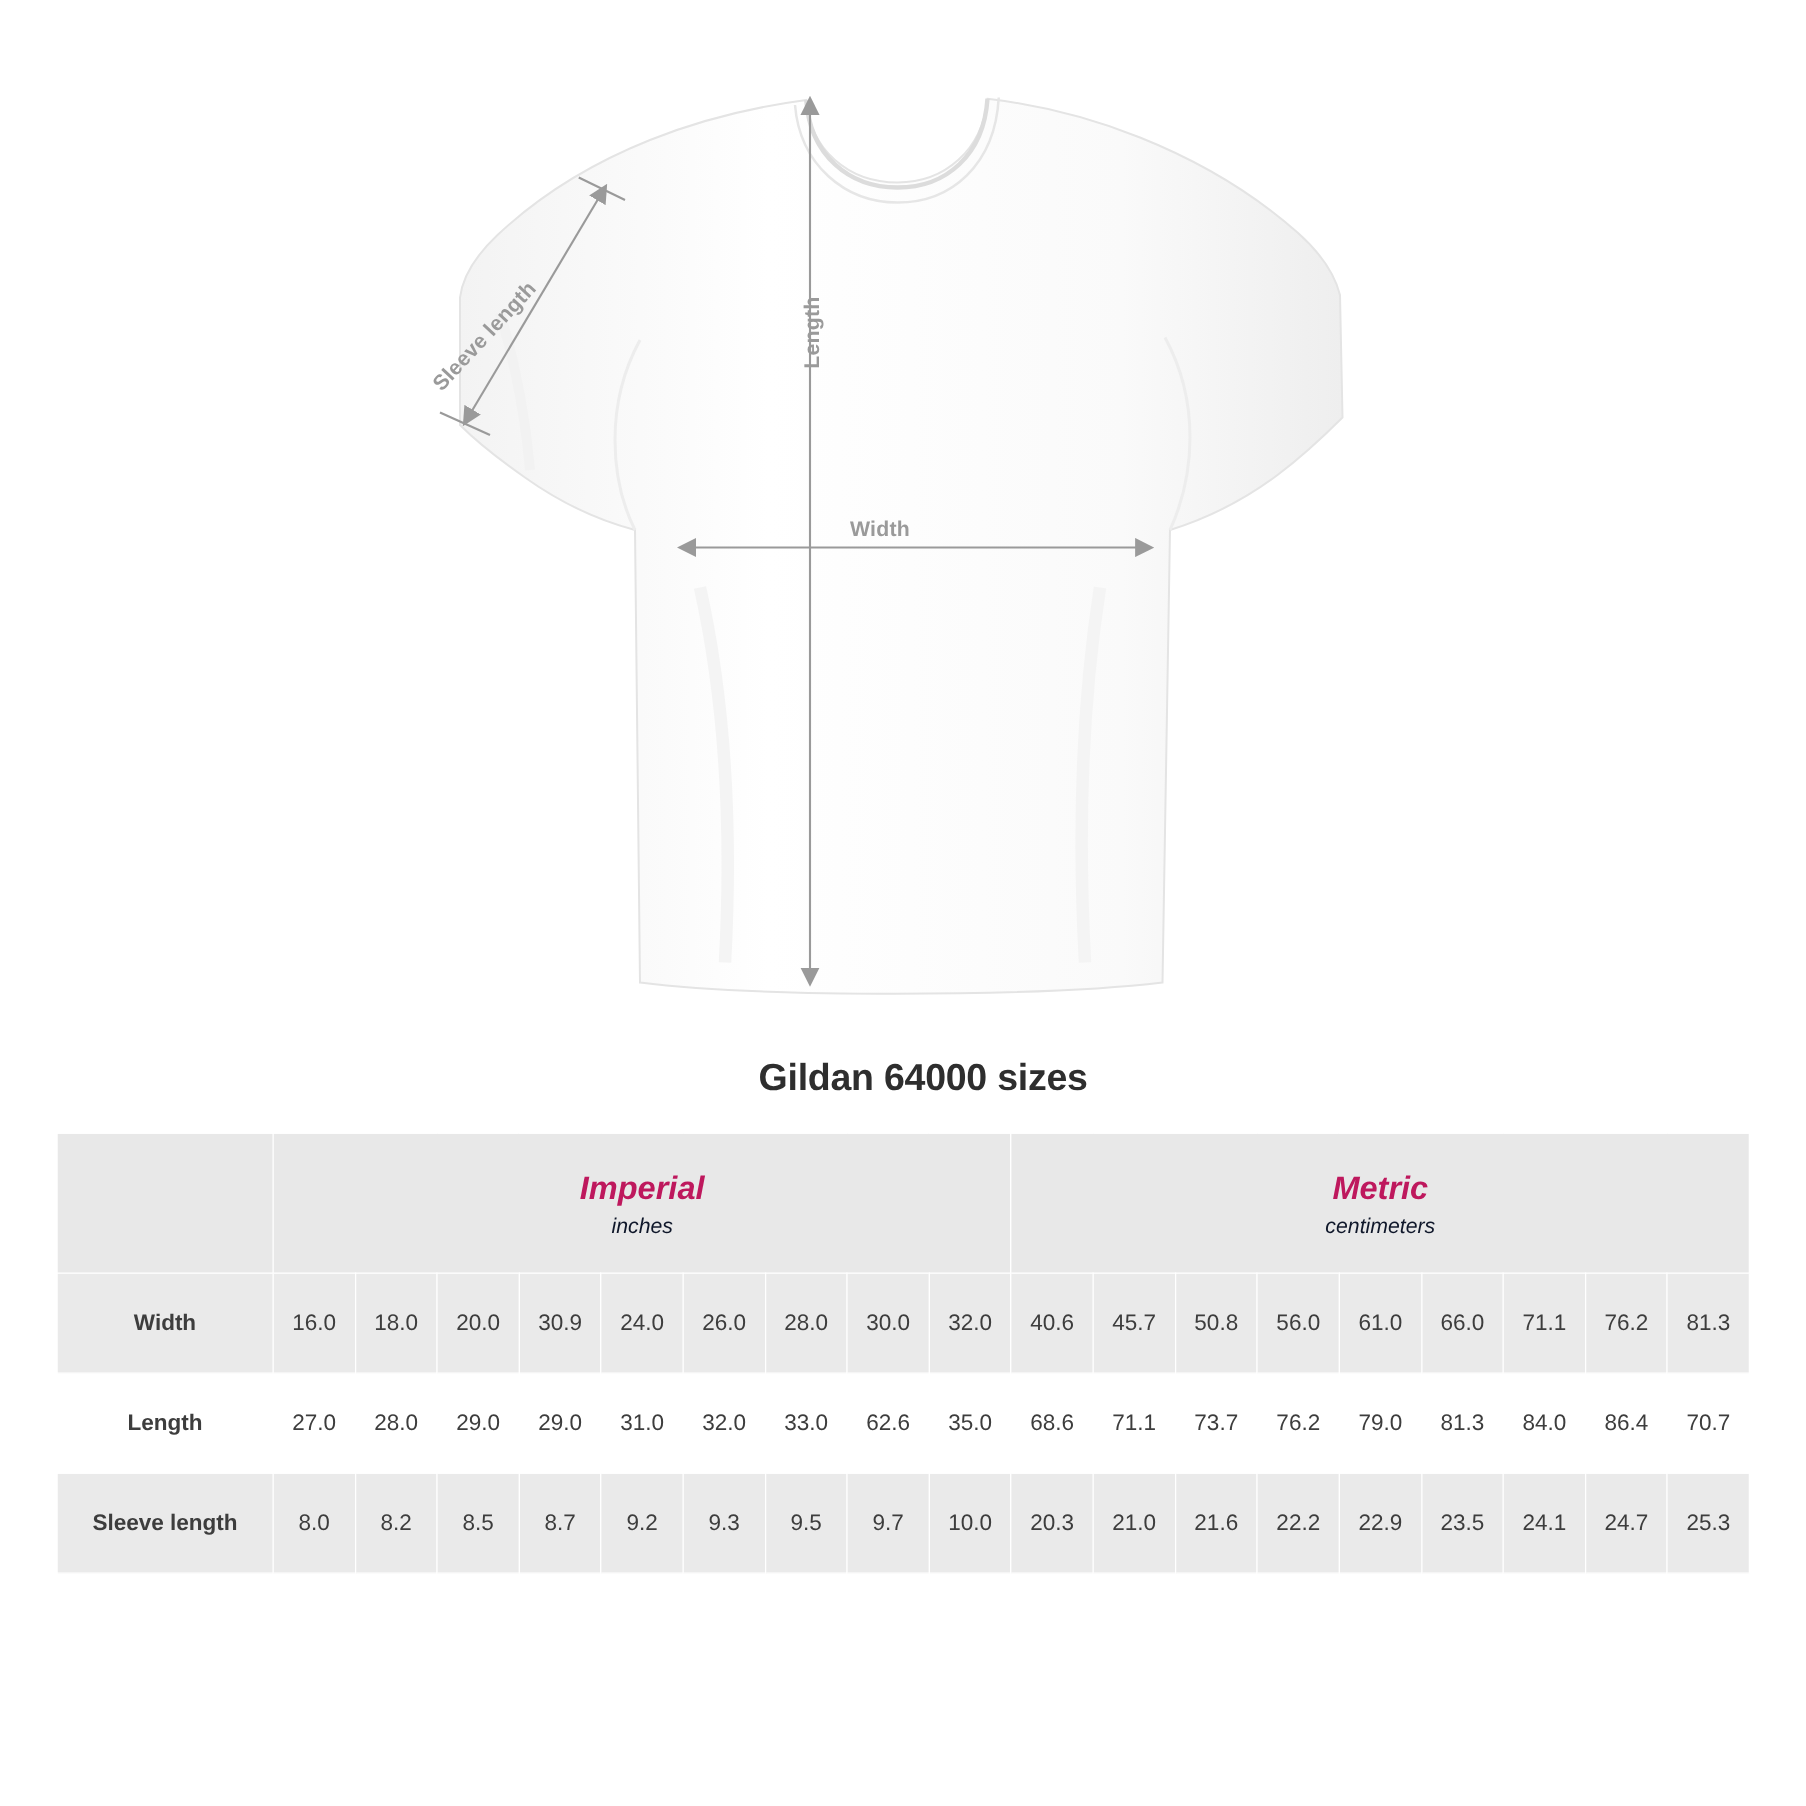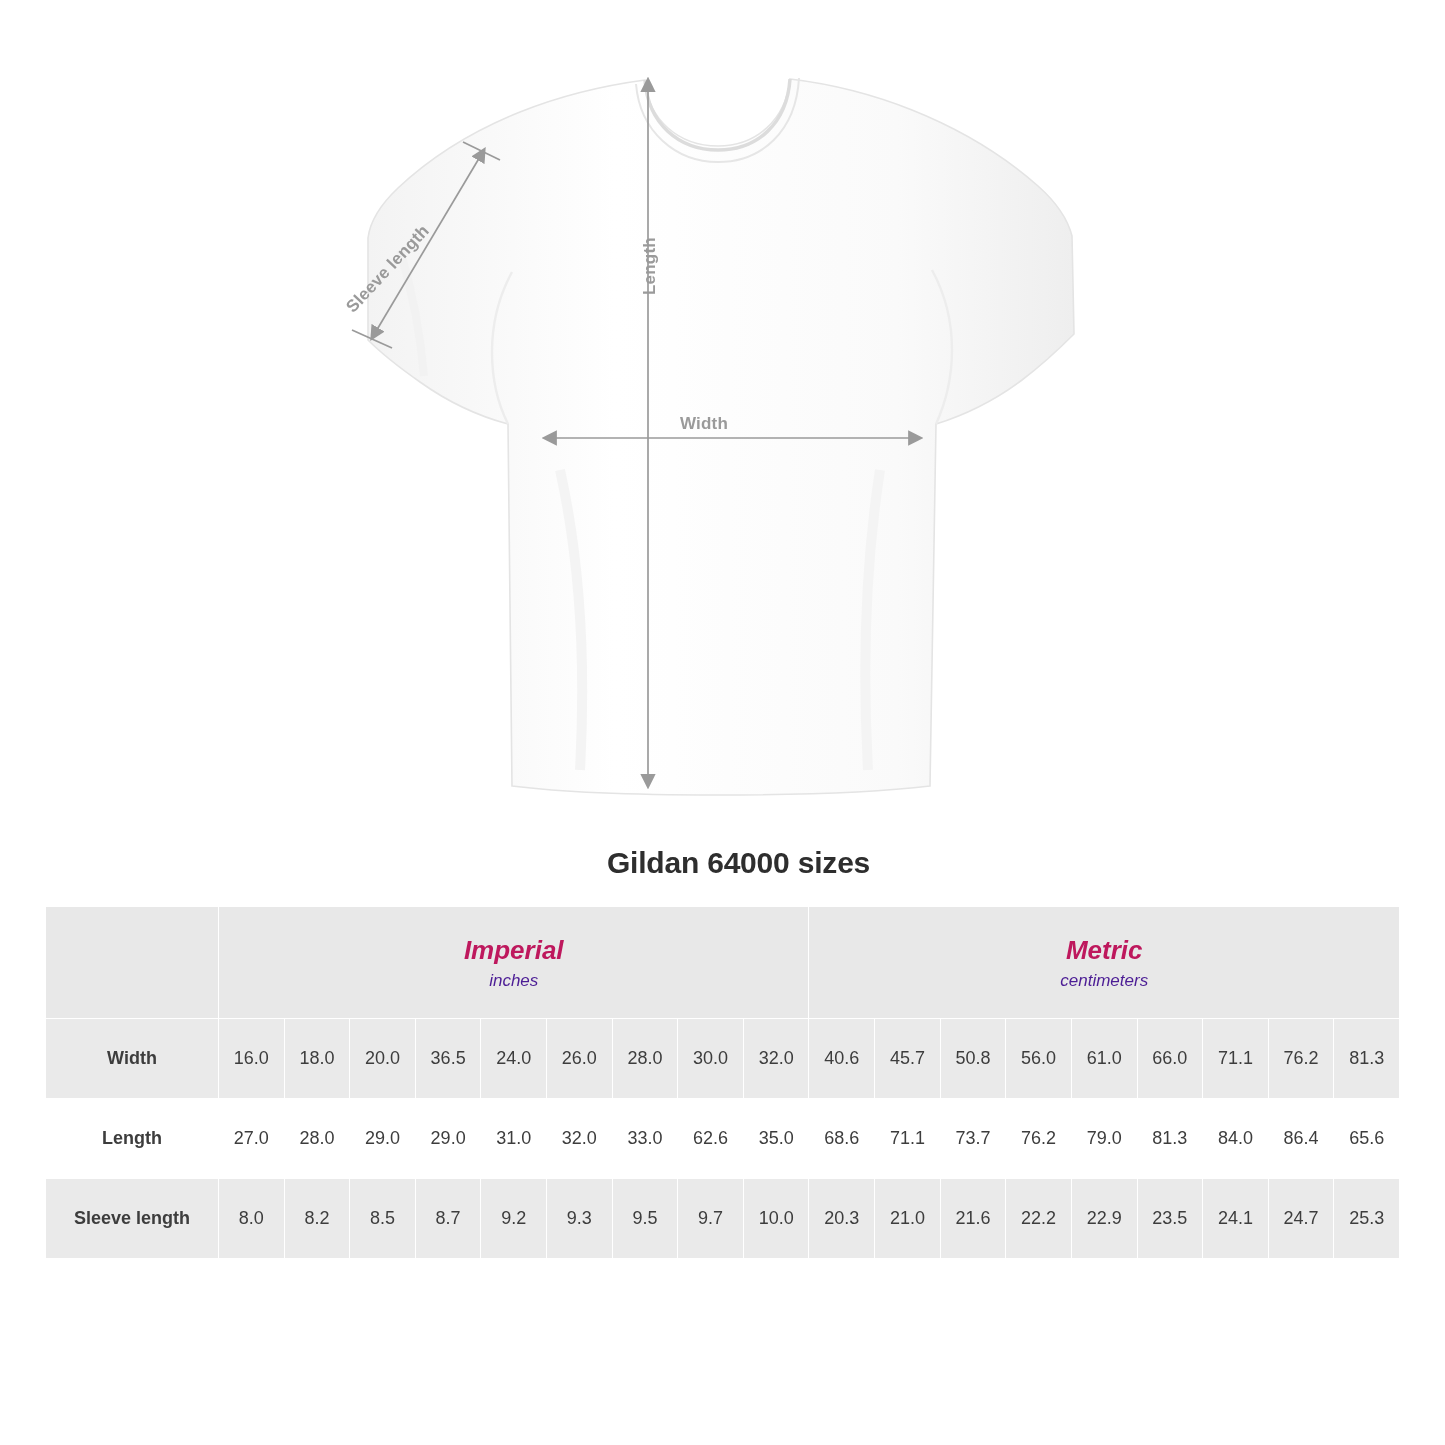--- a/index.html
+++ b/index.html
@@ -102,21 +102,21 @@
   .unit-system {
     font-size: 26px;
     font-weight: bold;
     font-style: italic;
     color: #be185d;
     line-height: 1.25;
   }
   .unit-sub {
     font-size: 17px;
     font-style: italic;
-    color: #4c1d95;
+    color: #0f172a;
     margin-top: 4px;
   }
   .header-row td {
     background: #ffffff;
     height: 76px;
     font-weight: bold;
     font-size: 19px;
     color: #3d3d3d;
     vertical-align: middle;
   }
@@ -225,21 +225,21 @@
             <div class="unit-sub">centimeters</div>
           </td>
         </tr>
 
 
         <tr class="data-row shaded">
           <td class="rowlabel">Width</td>
           <td>16.0</td>
           <td>18.0</td>
           <td>20.0</td>
-          <td>36.5</td>
+          <td>30.9</td>
           <td>24.0</td>
           <td>26.0</td>
           <td>28.0</td>
           <td>30.0</td>
           <td>32.0</td>
           <td>40.6</td>
           <td>45.7</td>
           <td>50.8</td>
           <td>56.0</td>
           <td>61.0</td>
@@ -261,21 +261,21 @@
           <td>62.6</td>
           <td>35.0</td>
           <td>68.6</td>
           <td>71.1</td>
           <td>73.7</td>
           <td>76.2</td>
           <td>79.0</td>
           <td>81.3</td>
           <td>84.0</td>
           <td>86.4</td>
-          <td>65.6</td>
+          <td>70.7</td>
         </tr>
 
         <tr class="data-row shaded">
           <td class="rowlabel">Sleeve length</td>
           <td>8.0</td>
           <td>8.2</td>
           <td>8.5</td>
           <td>8.7</td>
           <td>9.2</td>
           <td>9.3</td>

